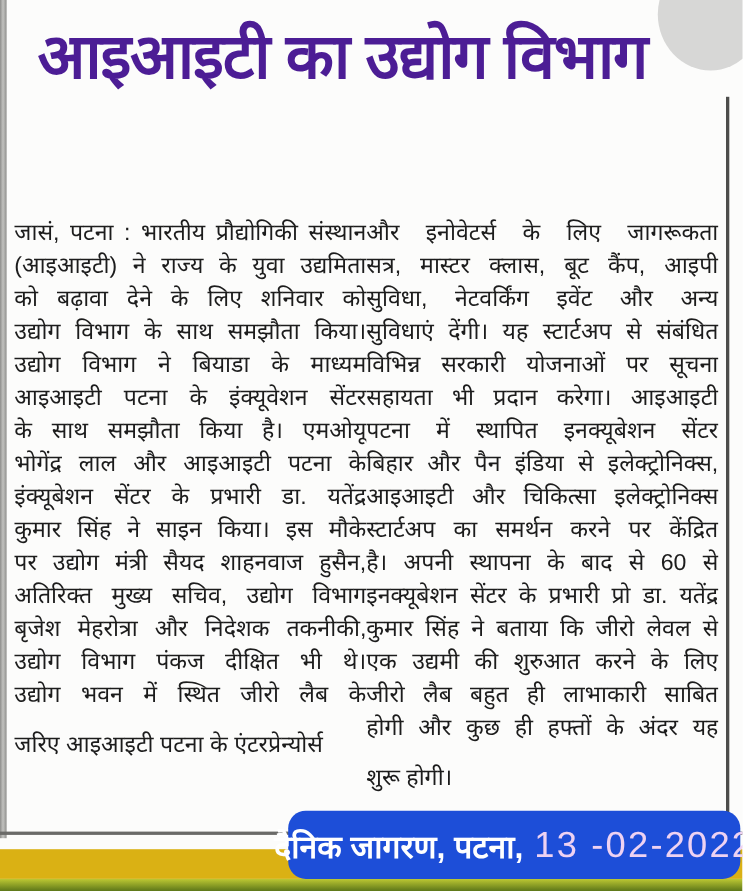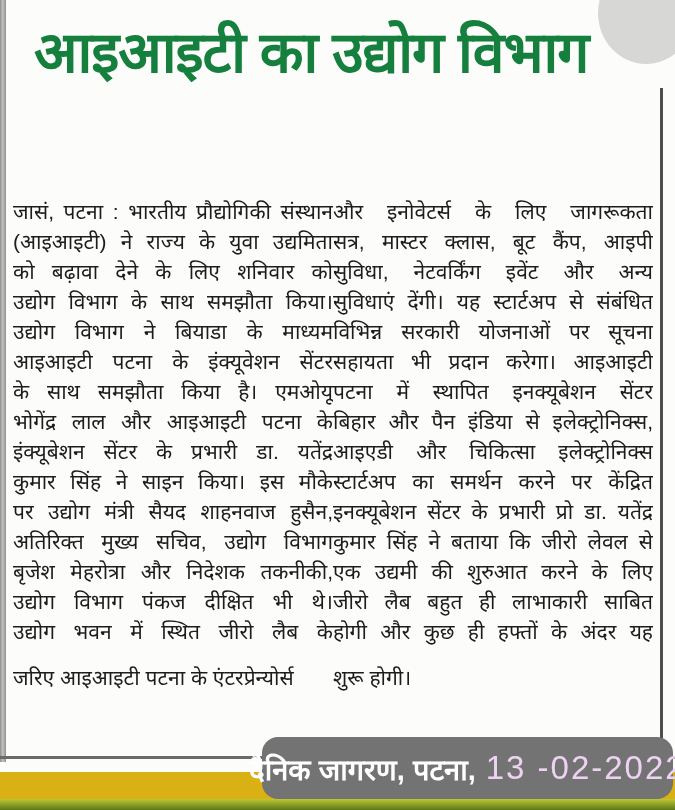--- a/index.html
+++ b/index.html
@@ -23,21 +23,21 @@
     position:absolute; left:598px; top:-38px; width:96px; height:102px;
     border-radius:50%; background:#d7d7d6;
   }
   .bottom-scan-line {
     position:absolute; left:0; top:756px; width:675px; height:3px;
     background:#6a6a68;
   }
   
   .headline {
     position:absolute; left:34px; top:14px; width:625px;
-    color:#15803d; font-weight:700;
+    color:#4c1d95; font-weight:700;
     font-size:57px; line-height:76px;
     letter-spacing:-1px; white-space:nowrap;
   }
   
   .body-columns {
     position:absolute; left:13px; top:197px; width:640px;
     display:flex; 
   }
   .column { flex:1; min-width:0; color:#1c1c1c; }
   .tline {
@@ -100,34 +100,35 @@
       </div>
     <div class="column">
         <div class="tline">और इनोवेटर्स के लिए जागरूकता</div>
         <div class="tline">सत्र, मास्टर क्लास, बूट कैंप, आइपी</div>
         <div class="tline">सुविधा, नेटवर्किंग इवेंट और अन्य</div>
         <div class="tline">सुविधाएं देंगी। यह स्टार्टअप से संबंधित</div>
         <div class="tline">विभिन्न सरकारी योजनाओं पर सूचना</div>
         <div class="tline">सहायता भी प्रदान करेगा। आइआइटी</div>
         <div class="tline">पटना में स्थापित इनक्यूबेशन सेंटर</div>
         <div class="tline">बिहार और पैन इंडिया से इलेक्ट्रोनिक्स,</div>
-        <div class="tline">आइएडी और चिकित्सा इलेक्ट्रोनिक्स</div>
+        <div class="tline">आइआइटी और चिकित्सा इलेक्ट्रोनिक्स</div>
         <div class="tline">स्टार्टअप का समर्थन करने पर केंद्रित</div>
+        <div class="tline">है। अपनी स्थापना के बाद से 60 से</div>
         <div class="tline">इनक्यूबेशन सेंटर के प्रभारी प्रो डा. यतेंद्र</div>
         <div class="tline">कुमार सिंह ने बताया कि जीरो लेवल से</div>
         <div class="tline">एक उद्यमी की शुरुआत करने के लिए</div>
         <div class="tline">जीरो लैब बहुत ही लाभाकारी साबित</div>
         <div class="tline">होगी और कुछ ही हफ्तों के अंदर यह</div>
         <div class="tline last">शुरू होगी।</div>
       </div>
   </div>
 
   <div class="bottom-scan-line"></div>
 
   <div class="footer-bar" style="background: rgb(218, 177, 20);"></div>
   <div class="footer-stripe" style="background: linear-gradient(rgb(189, 200, 51), rgb(93, 119, 25));"></div>
 
-  <div class="source-badge" style="background: #737373; align-items: center;">
+  <div class="source-badge" style="background: #1d4ed8; align-items: center;">
     <span class="source-name">दैनिक जागरण, पटना,</span>
     <span class="source-date">13 -02-2022</span>
   </div>
 
 </div>
 
 </body></html>

